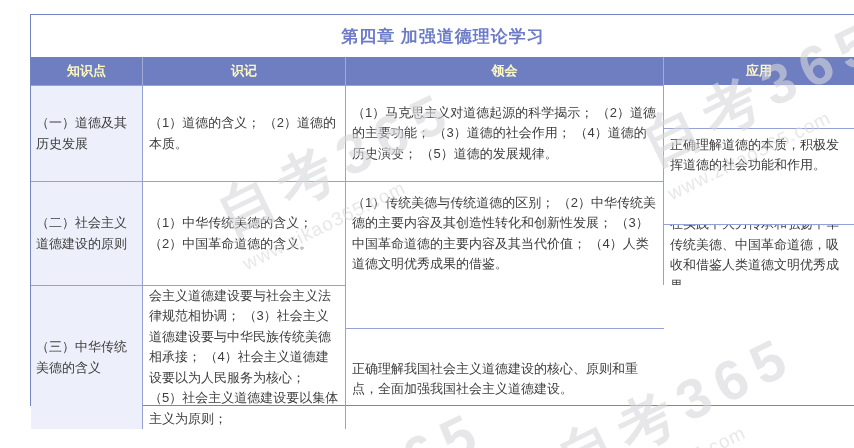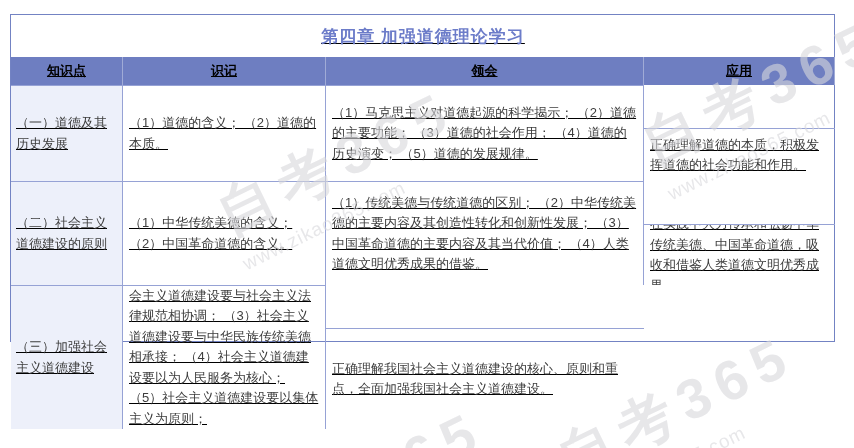--- a/index.html
+++ b/index.html
@@ -9,41 +9,40 @@
   #screen {
     position: relative;
     width: 854px; height: 448px;
     background: #ffffff;
     overflow: hidden;
   }
 
   
   .tbl {
     position: absolute;
-    left: 10px; top: 14px;
-    width: 825px; height: 328px;
+    left: 30px; top: 14px;
+    width: 825px; height: 392px;
     border: 1px solid #7383c3;
     display: grid;
     grid-template-columns: 112px 203px 318px 191px;
     grid-template-rows: 42px 28px 96px 104px 144px;
     background: #ffffff;
-    text-decoration: underline;
   }
 
   .title-cell {
     grid-column: 1 / 5;
     display: flex; align-items: center; justify-content: center;
     font-size: 17px; font-weight: bold;
     color: #6c7cc9;
     letter-spacing: 1px;
   }
 
   .hdr {
     background: #6e7ec1;
-    color: #000000;
+    color: #fef9c3;
     font-size: 13px; font-weight: bold;
     display: flex; align-items: center; justify-content: center;
     border-right: 1px solid rgba(255,255,255,0.35);
   }
   .hdr:last-of-type { border-right: none; }
 
   .cell {
     font-size: 13px;
     line-height: 20.5px;
     color: #3d3d3d;
@@ -106,21 +105,21 @@
     <div class="cell"><div class="txt">（1）道德的含义； （2）道德的本质。</div></div>
     <div class="cell"><div class="txt">（1）马克思主义对道德起源的科学揭示； （2）道德的主要功能； （3）道德的社会作用； （4）道德的历史演变； （5）道德的发展规律。</div></div>
     <div class="cell last"><div class="txt">正确理解道德的本质，积极发挥道德的社会功能和作用。</div></div>
 
     <div class="cell kp"><div class="txt">（二）社会主义道德建设的原则</div></div>
     <div class="cell"><div class="txt">（1）中华传统美德的含义；
 （2）中国革命道德的含义。</div></div>
     <div class="cell"><div class="txt">（1）传统美德与传统道德的区别； （2）中华传统美德的主要内容及其创造性转化和创新性发展； （3）中国革命道德的主要内容及其当代价值； （4）人类道德文明优秀成果的借鉴。</div></div>
     <div class="cell last"><div class="txt">在实践中大力传承和弘扬中华传统美德、中国革命道德，吸收和借鉴人类道德文明优秀成果。</div></div>
 
-    <div class="cell kp"><div class="txt">（三）加强社会主义道德建设</div></div>
+    <div class="cell kp"><div class="txt">（三）中华传统美德的含义</div></div>
     <div class="cell"><div class="txt">（1）社会主义道德建设要与社会主义市场经济相适应； （2）社会主义道德建设要与社会主义法律规范相协调； （3）社会主义道德建设要与中华民族传统美德相承接； （4）社会主义道德建设要以为人民服务为核心； （5）社会主义道德建设要以集体主义为原则；
 （6）社会主义道德建设要以诚实守信为重点。</div></div>
     <div class="cell last"><div class="txt">正确理解我国社会主义道德建设的核心、原则和重点，全面加强我国社会主义道德建设。</div></div>
 
   </div>
 
   <div class="wm wm-a">
     <span class="big">自考365</span>
     <span class="url">www.zikao365.com</span>
   </div>

